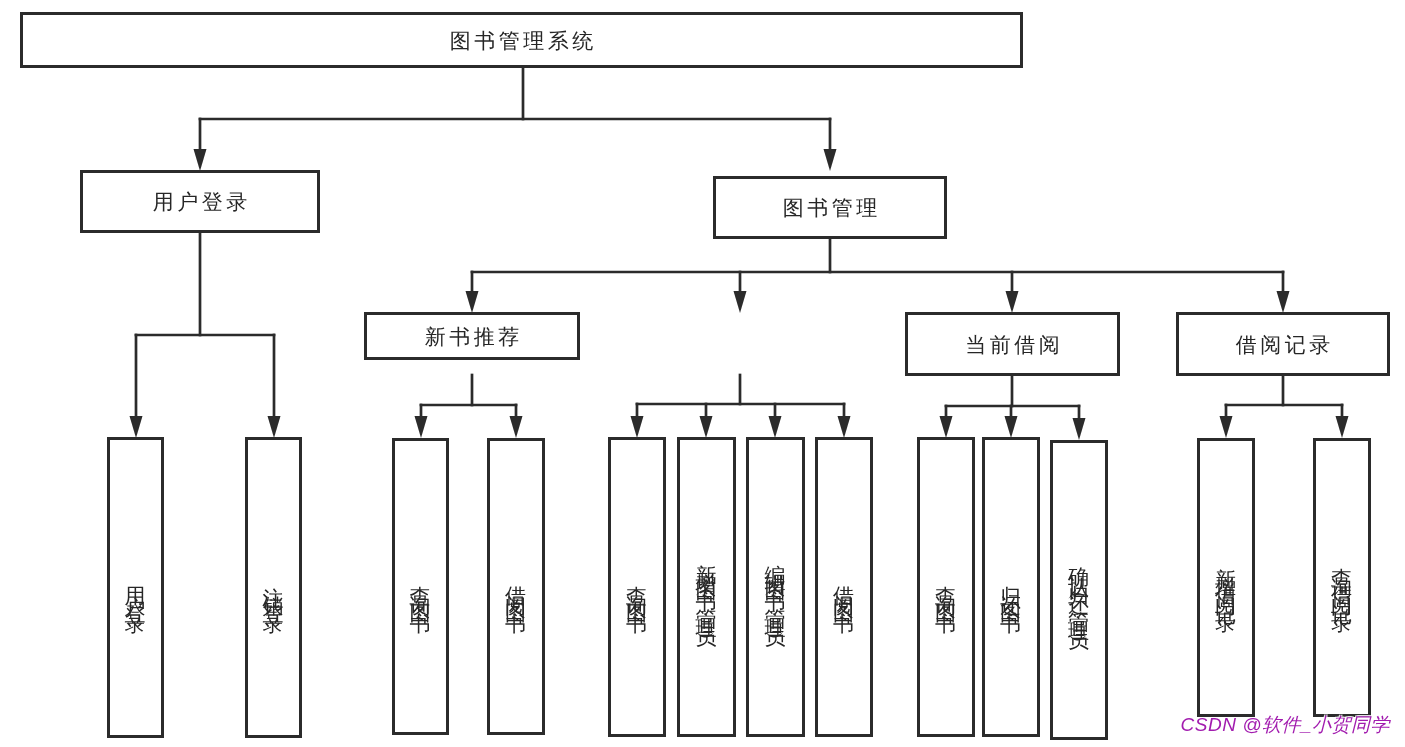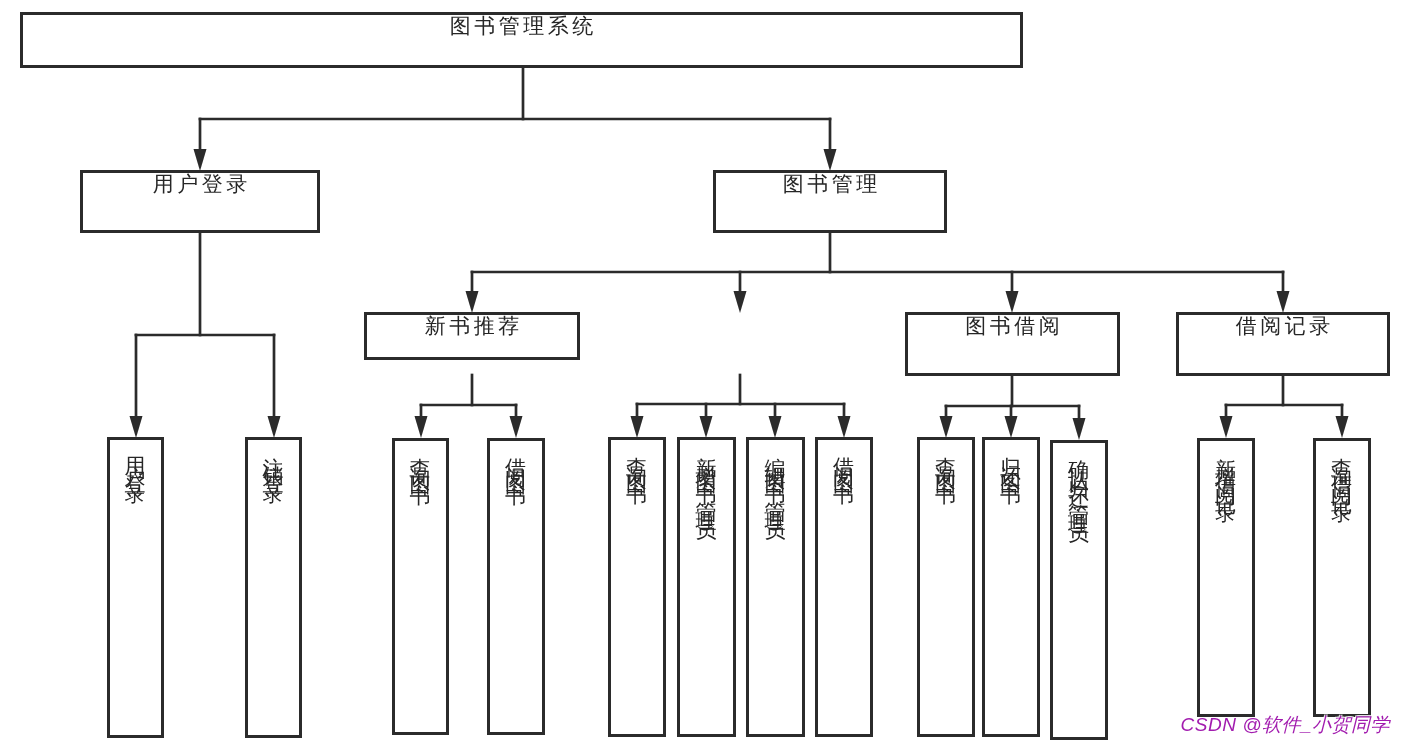--- a/index.html
+++ b/index.html
@@ -9,21 +9,21 @@
     background:#ffffff;
     font-family:"Liberation Sans","DejaVu Sans",sans-serif;
     overflow:hidden;
   }
   .wires{position:absolute;left:0;top:0;z-index:0;}
   .wires line{stroke:#2b2b2b;stroke-width:2.7;stroke-linecap:square;}
   .wires polygon{fill:#2b2b2b;stroke:none;}
   .box{
     position:absolute;box-sizing:border-box;z-index:1;
     background:#ffffff;border:3px solid #2b2b2b;
-    display:flex;align-items:flex-start;justify-content:center;
+    display:flex;align-items:center;justify-content:center;
     color:#262626;
   }
   .box.h span{
     font-size:21px;letter-spacing:3.5px;padding-left:3.5px;
     white-space:nowrap;line-height:1;
   }
   .box.v span{
     writing-mode:vertical-lr;
     font-size:21px;letter-spacing:9px;line-height:1;
     white-space:nowrap;
@@ -120,29 +120,29 @@
     </g>
   </svg>
 
   <div class="box h" style="left:20px;top:12px;width:1003px;height:56px">
     <span>图书管理系统</span>
   </div>
 
   <div class="box h" style="left:80px;top:170px;width:240px;height:63px">
     <span>用户登录</span>
   </div>
-  <div class="box h" style="left:713px;top:170px;width:234px;height:63px">
+  <div class="box h" style="left:713px;top:176px;width:234px;height:63px">
     <span>图书管理</span>
   </div>
 
   <div class="box h" style="left:364px;top:312px;width:216px;height:48px">
     <span>新书推荐</span>
   </div>
   <div class="box h" style="left:905px;top:312px;width:215px;height:64px">
-    <span>图书借阅</span>
+    <span>当前借阅</span>
   </div>
   <div class="box h" style="left:1176px;top:312px;width:214px;height:64px">
     <span>借阅记录</span>
   </div>
 
   <div class="box v" style="left:107px;top:437px;width:57px;height:301px">
     <span>用户登录</span>
   </div>
   <div class="box v" style="left:245px;top:437px;width:57px;height:301px">
     <span>注销登录</span>

